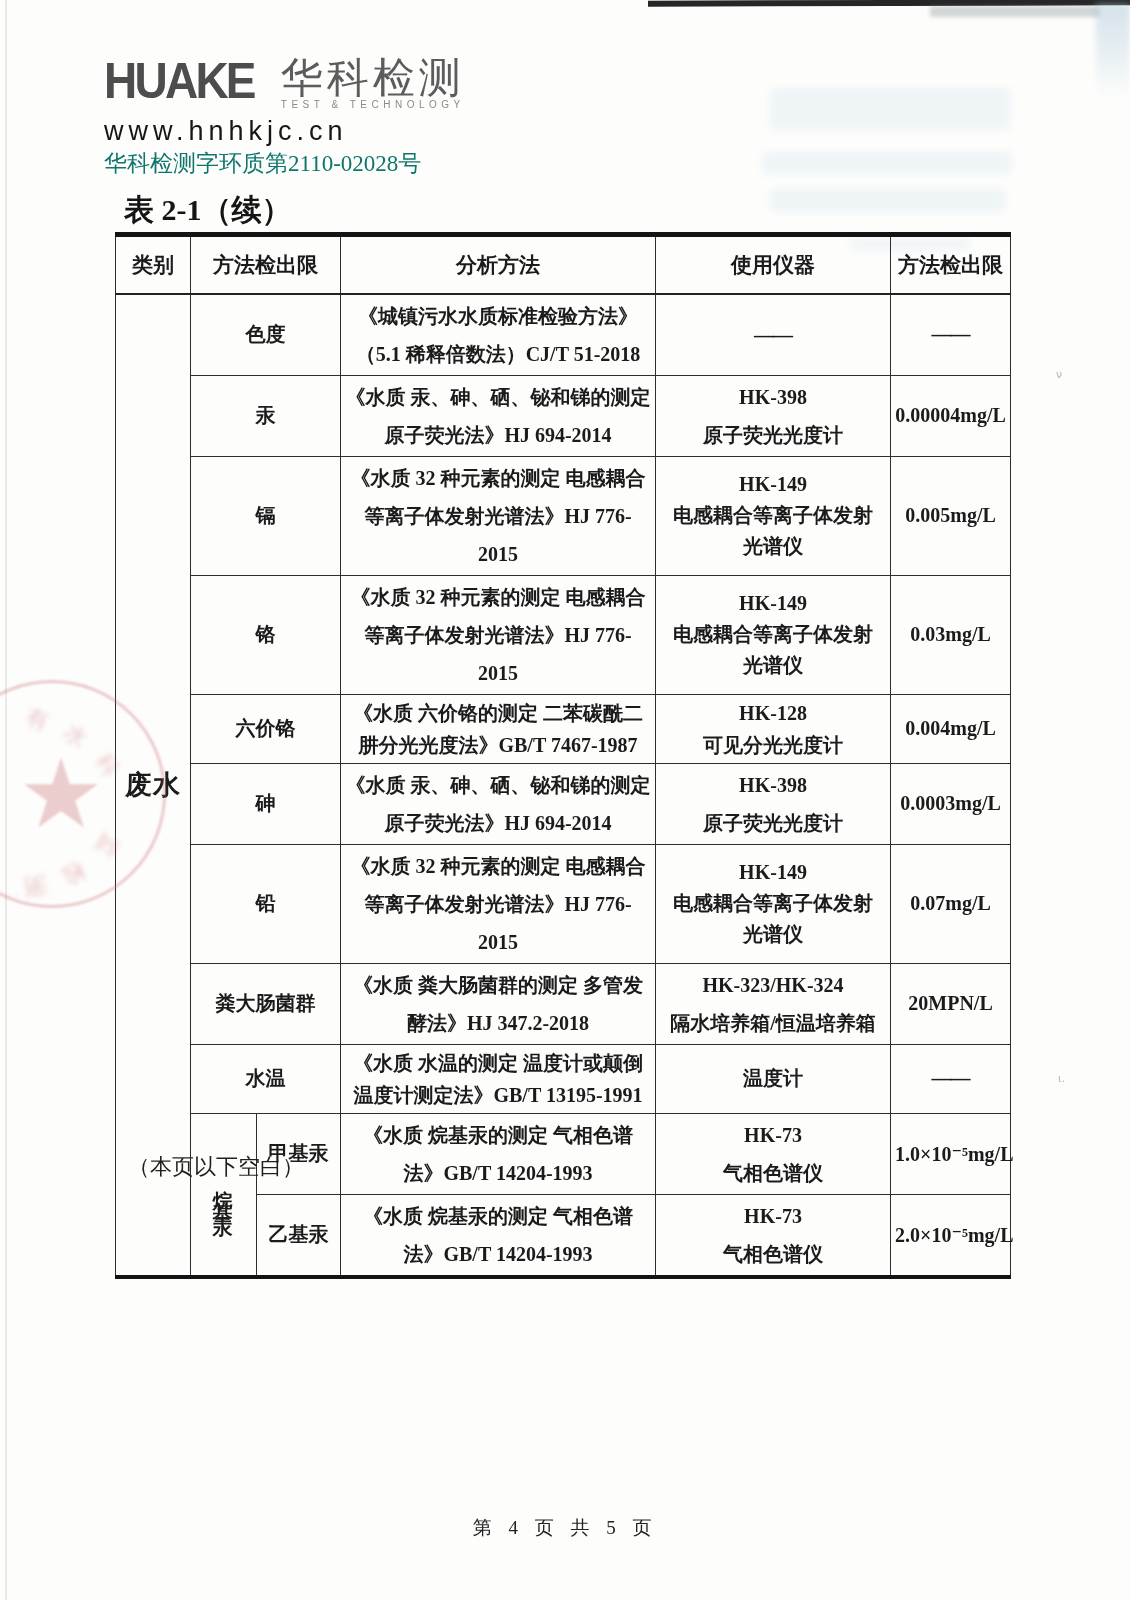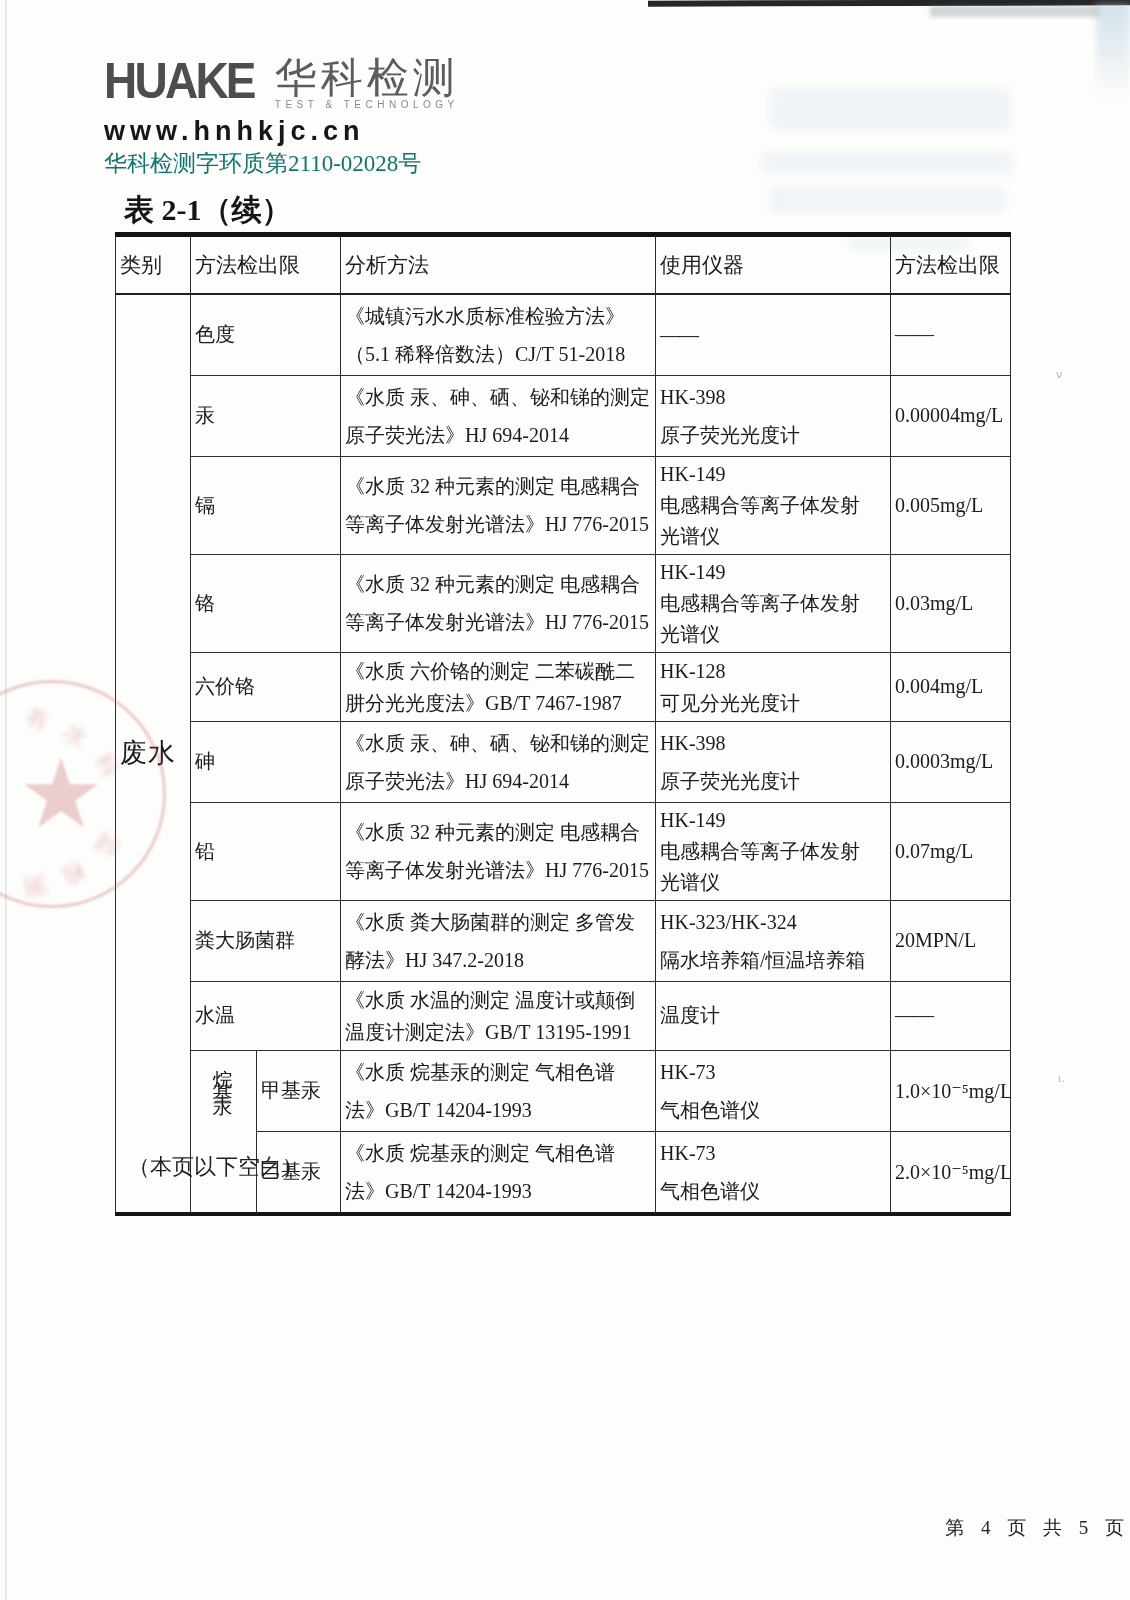--- a/index.html
+++ b/index.html
@@ -33,40 +33,40 @@
   .speck.s1{ top:368px; left:1056px; }
   .speck.s2{ top:1072px; left:1058px; }
 
   
   .logo-block{ position:absolute; top:58px; left:104px; white-space:nowrap; }
   .logo-row{ display:flex; align-items:flex-start; }
   .logo-wordmark{
     font-family:"Liberation Sans","DejaVu Sans",sans-serif;
     font-weight:800; font-size:50px; line-height:46px; letter-spacing:-3px;
     color:#4d4d4d; transform:scaleX(.92); transform-origin:left; }
-  .logo-cn-wrap{ margin-left:8px; }
+  .logo-cn-wrap{ margin-left:14px; }
   .logo-cn{ font-size:42px; line-height:40px; color:#5c5c5c; letter-spacing:4px;
     font-family:"Liberation Serif",serif; }
   .logo-tagline{ font-family:"Liberation Sans",sans-serif; font-size:10px;
     letter-spacing:4.5px; color:#8a8a8a; margin-top:1px; }
   .logo-site{ font-family:"Liberation Sans","DejaVu Sans",sans-serif;
-    font-weight:700; font-size:27px; letter-spacing:5px; color:#161616; margin-top:6px; }
+    font-weight:400; font-size:27px; letter-spacing:5px; color:#161616; margin-top:6px; }
   .doc-number{ position:absolute; top:148px; left:104px; font-size:23px; color:#0f766e; }
   .table-title{ position:absolute; top:190px; left:124px; font-size:30px; font-weight:700; color:#151515; }
 
   
   table.report{
     position:absolute; top:232px; left:115px;
     width:895px; border-collapse:collapse; table-layout:fixed;
     font-size:20px; color:#1b1b1b;
   }
   table.report td, table.report th{
     border:1.5px solid #2e2e2e;
-    text-align:left; vertical-align:middle;
-    font-weight:normal; padding:2px 4px;
+    text-align:center; vertical-align:middle;
+    font-weight:bold; padding:2px 4px;
   }
   table.report{ border-top:5px solid #141414; border-bottom:4px solid #141414; }
   table.report tr.hdr th{ border-bottom:2px solid #222; font-size:21px; }
   .prewrap{ white-space:pre-line; line-height:1.9; }
   td.cat{ font-size:27px; letter-spacing:1px; }
   td.subcat{
     writing-mode:vertical-lr; text-orientation:upright;
     letter-spacing:14px; font-size:20px; padding-top:10px;
   }
   td.limit{ font-size:20px; }
@@ -86,21 +86,21 @@
   .stamp-char.c3{ top:70px; left:158px; transform:rotate(58deg); }
   .stamp-char.c4{ top:150px; left:158px; transform:rotate(122deg); }
   .stamp-char.c5{ top:178px; left:124px; transform:rotate(146deg); }
   .stamp-char.c6{ top:190px; left:86px;  transform:rotate(168deg); }
   .stamp-latin{ position:absolute; top:210px; left:70px; font-size:10px;
     letter-spacing:5px; color:rgba(198,96,96,.35); filter:blur(1.5px);
     transform:rotate(4deg); font-family:"Liberation Sans",sans-serif; }
 
   .blank-note{ position:absolute; top:1152px; left:128px; font-size:22px; color:#1f1f1f;font-family:Liberation Serif, serif; }
   .page-footer{ position:absolute; top:1515px; left:0; width:100%;
-    text-align:right; font-size:19px; letter-spacing:6px; color:#222; }
+    text-align:center; font-size:19px; letter-spacing:6px; color:#222; }
 </style>
 </head>
 <body>
 
 <div class="scan-top-strip"></div>
 <div class="scan-top-smudge"></div>
 <div class="scan-corner-smudge"></div>
 <div class="scan-left-edge"></div>
 <div class="bleed b1"></div>
 <div class="bleed b2"></div>

